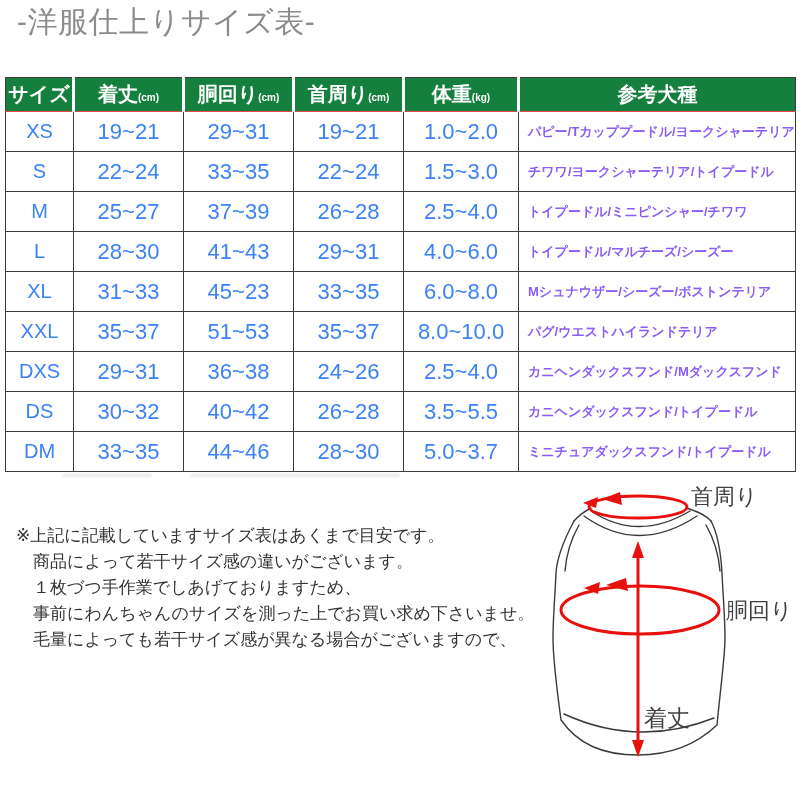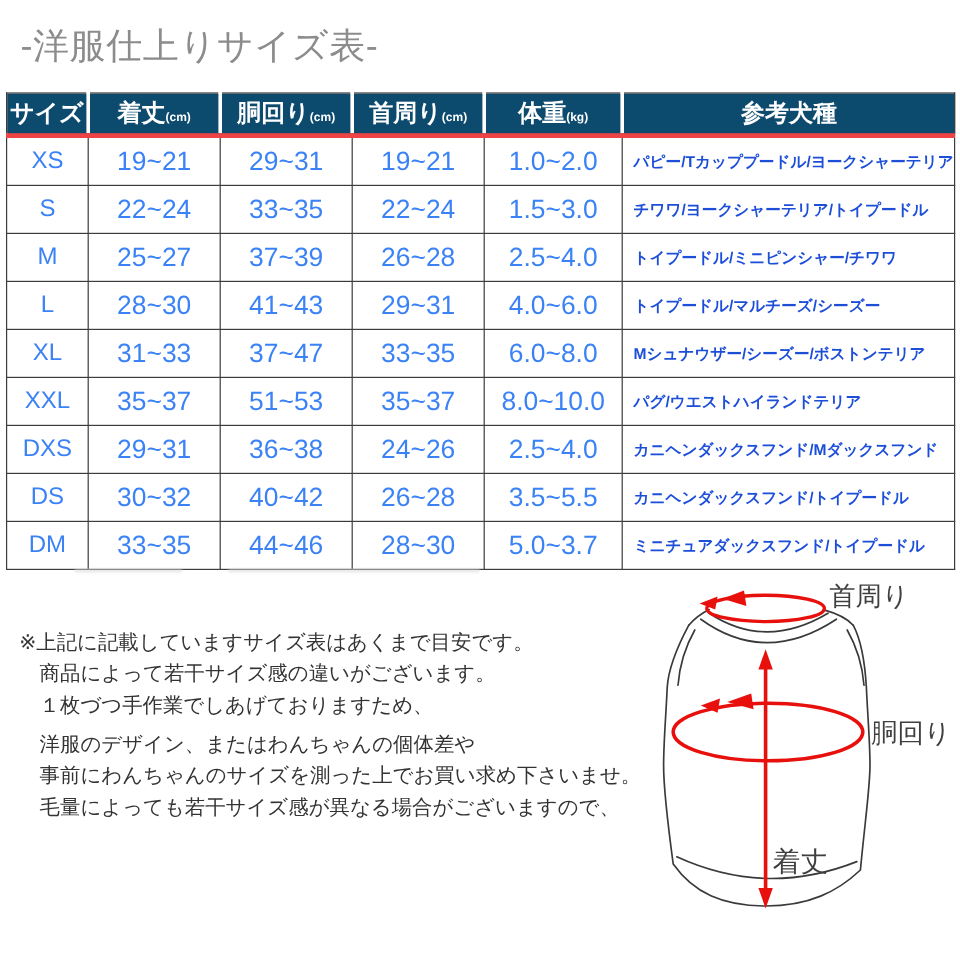--- a/index.html
+++ b/index.html
@@ -1,35 +1,35 @@
 <!DOCTYPE html>
 <html><head>
 <meta charset="utf-8">
 <style>
   html,body{margin:0;padding:0;background:#fff;}
   .page{position:relative;width:800px;height:800px;background:#ffffff;overflow:hidden;
         font-family:"Liberation Sans","DejaVu Sans",sans-serif;}
 
-  .title{position:absolute;left:17px;top:18px;font-size:30px;color:#8c8c8c;
+  .title{position:absolute;left:17px;top:2px;font-size:30px;color:#8c8c8c;
          letter-spacing:0.5px;white-space:nowrap;}
 
   table.size-table{position:absolute;left:5px;top:77px;width:790px;
                    border-collapse:collapse;table-layout:fixed;}
-  .size-table th{background:#0c4a6e;color:#ffffff;font-size:20px;font-weight:bold;
+  .size-table th{background:#15803d;color:#ffffff;font-size:20px;font-weight:bold;
                  height:33px;padding:0;text-align:center;vertical-align:middle;
-                 border-top:1px solid #3c3c3c;border-bottom:4px solid #ef4444;
+                 border-top:1px solid #3c3c3c;border-bottom:1px solid #ef4444;
                  border-left:3px solid #ffffff;white-space:nowrap;}
   .size-table th:first-child{border-left:1px solid #3c3c3c;}
   .size-table th:last-child{border-right:1px solid #3c3c3c;}
   .size-table th .unit{font-size:10px;font-weight:bold;margin-top:41px;}
   .size-table td{border:1px solid #3c3c3c;height:39px;padding:0;text-align:center;
                  vertical-align:middle;color:#3b82f6;white-space:nowrap;}
   .size-table td.size{font-size:20px;}
   .size-table td.num{font-size:22px;}
-  .size-table td.breeds{font-size:13px;font-weight:bold;color:#1d4ed8;
+  .size-table td.breeds{font-size:13px;font-weight:bold;color:#8b5cf6;
                         text-align:left;padding-left:9px;}
 
   .smudge{position:absolute;height:3px;background:#dcdcdc;border-radius:2px;
           opacity:.65;filter:blur(1px);}
   .smudge.s1{left:62px;top:474px;width:90px;}
   .smudge.s2{left:190px;top:474px;width:210px;}
 
   .notes{position:absolute;left:16px;top:523px;color:#333333;font-size:17px;
          line-height:26px;white-space:nowrap;}
   .notes .line{height:26px;}
@@ -95,21 +95,21 @@
         <td class="size">L</td>
         <td class="num">28~30</td>
         <td class="num">41~43</td>
         <td class="num">29~31</td>
         <td class="num">4.0~6.0</td>
         <td class="breeds">トイプードル/マルチーズ/シーズー</td>
       </tr>
       <tr>
         <td class="size">XL</td>
         <td class="num">31~33</td>
-        <td class="num">37~47</td>
+        <td class="num">45~23</td>
         <td class="num">33~35</td>
         <td class="num">6.0~8.0</td>
         <td class="breeds">Mシュナウザー/シーズー/ボストンテリア</td>
       </tr>
       <tr>
         <td class="size">XXL</td>
         <td class="num">35~37</td>
         <td class="num">51~53</td>
         <td class="num">35~37</td>
         <td class="num">8.0~10.0</td>
@@ -142,21 +142,20 @@
     </tbody>
   </table>
 
   <div class="smudge s1"></div>
   <div class="smudge s2"></div>
 
   <div class="notes">
     <div class="line">※上記に記載していますサイズ表はあくまで目安です。</div>
     <div class="line indent">商品によって若干サイズ感の違いがございます。</div>
     <div class="line indent">１枚づつ手作業でしあげておりますため、</div>
-    <div class="line indent para2">洋服のデザイン、またはわんちゃんの個体差や</div>
     <div class="line indent">事前にわんちゃんのサイズを測った上でお買い求め下さいませ。</div>
     <div class="line indent">毛量によっても若干サイズ感が異なる場合がございますので、</div>
   </div>
 
   <div class="diagram">
     <svg width="260" height="322" viewBox="0 0 260 322">
 
       <g stroke="#3a3a3a" stroke-width="1.4" fill="none" stroke-linecap="round">
 
         <path d="M 34,43 C 26,58 17,78 16,95 C 15,118 13,140 13,160

